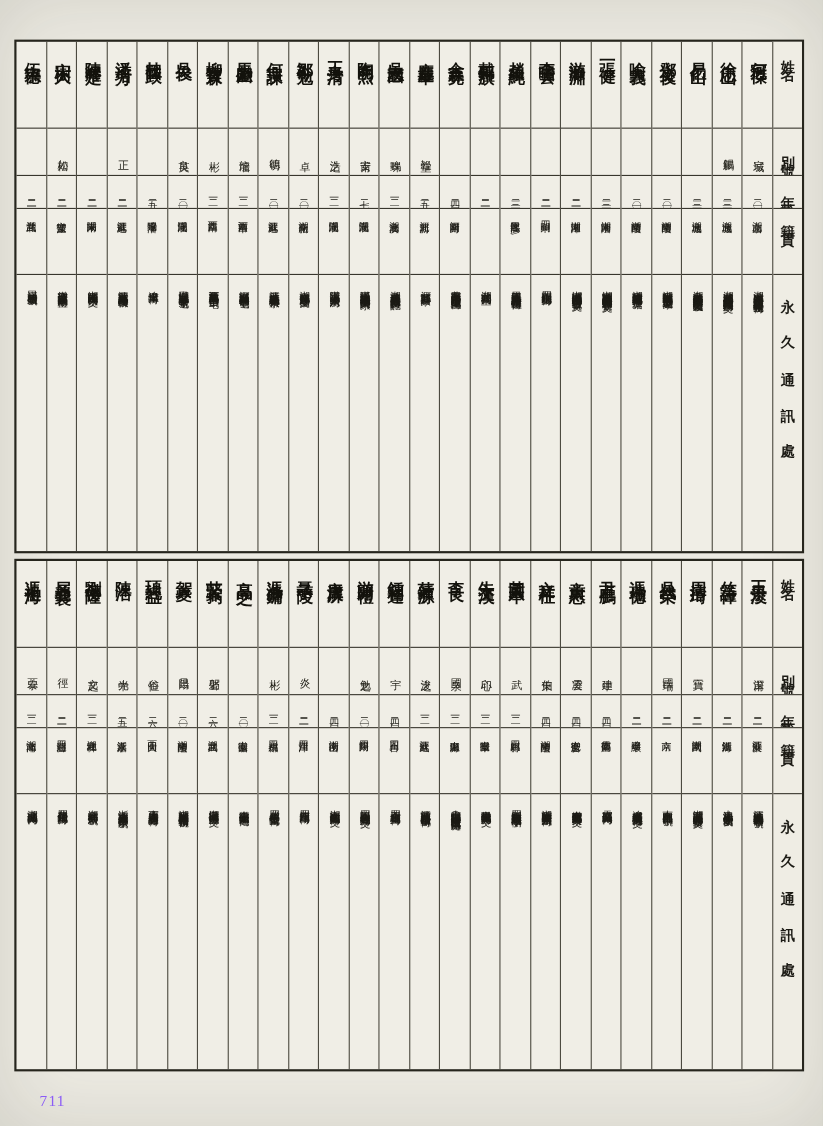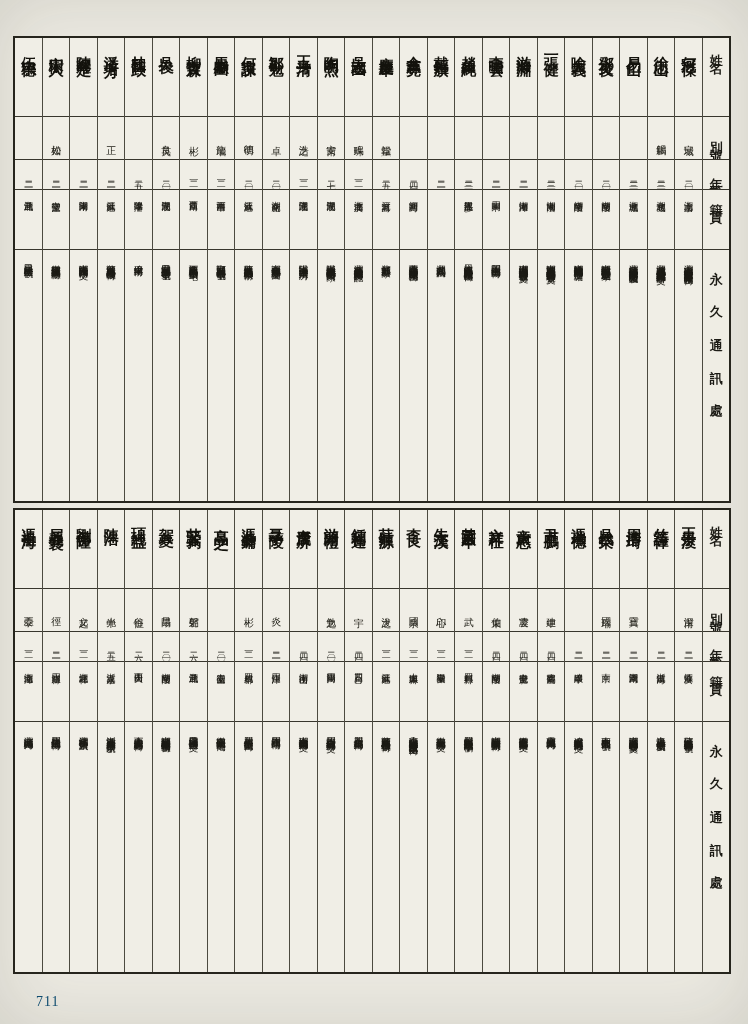--- a/index.html
+++ b/index.html
@@ -37,21 +37,21 @@
   .vtext{writing-mode:vertical-rl;text-orientation:upright;}
   .name-text{font-size:15px;font-weight:700;letter-spacing:3px;color:#13120c;}
   .alias-text{font-size:10px;letter-spacing:1px;color:#23221a;}
   .age-text{font-size:9px;letter-spacing:1px;}
   .native-text{font-size:9px;letter-spacing:.5px;line-height:1.15;}
   .addr-text{font-size:9.5px;letter-spacing:.5px;line-height:1.32;}
   .hlabel{font-size:13px;font-weight:700;letter-spacing:7px;}
   .spread{letter-spacing:33px;padding-top:4px;}
   .page-number{
     position:absolute;left:36px;bottom:14px;
-    font-size:14px;letter-spacing:1px;color:#0c4a6e;
+    font-size:14px;letter-spacing:1px;color:#8b5cf6;
     font-family:"Liberation Serif","DejaVu Serif",serif;
   }
 </style>
 </head>
 <body>
 
 <div class="page">
   <div class="content">
     <div class="dtable">
         <div class="col header-col">

